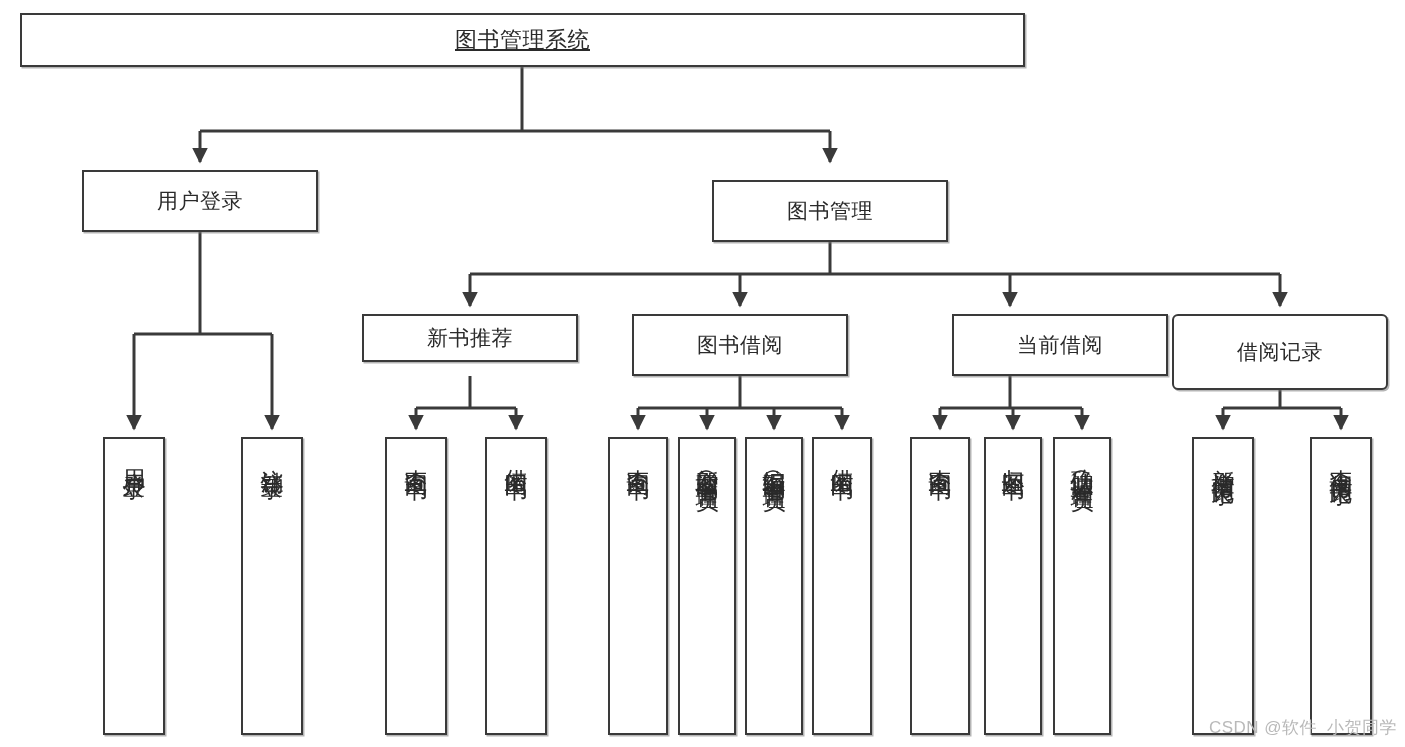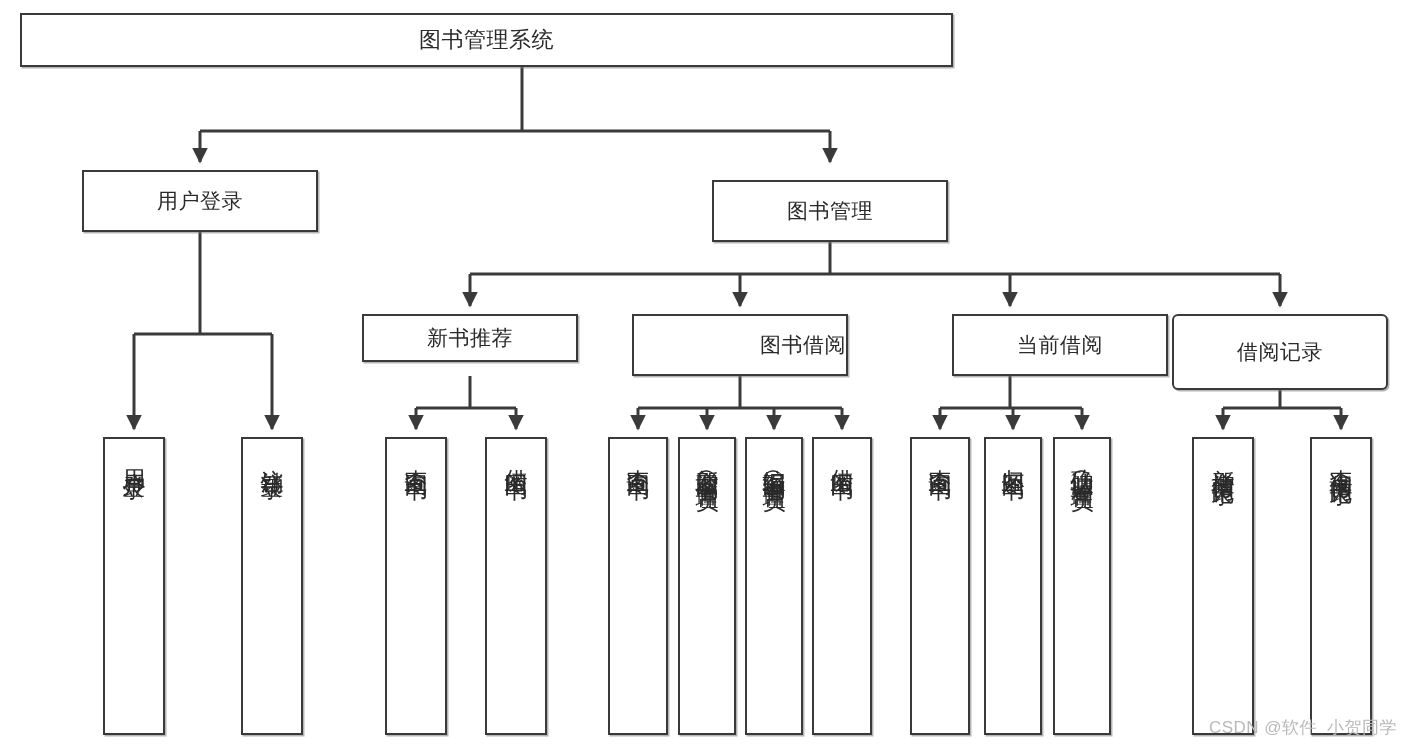--- a/index.html
+++ b/index.html
@@ -116,35 +116,35 @@
       <path d="M 1013 408 L 1013 429" marker-end="url(#arrow)"></path>
       <path d="M 1082 408 L 1082 429" marker-end="url(#arrow)"></path>
 
       <path d="M 1280 376 L 1280 408"></path>
       <path d="M 1223 408 L 1341 408"></path>
       <path d="M 1223 408 L 1223 429" marker-end="url(#arrow)"></path>
       <path d="M 1341 408 L 1341 429" marker-end="url(#arrow)"></path>
     </g>
   </svg>
 
-  <div class="node root" style="left: 20px; top: 13px; width: 933px; height: 54px;">
+  <div class="node root" style="left: 20px; top: 13px; width: 1005px; height: 54px; text-decoration: underline;">
     <span class="label">图书管理系统</span>
   </div>
 
   <div class="node" style="left: 82px; top: 170px; width: 236px; height: 62px;">
     <span class="label">用户登录</span>
   </div>
   <div class="node" style="left: 712px; top: 170px; width: 236px; height: 62px; margin-top: 10px;">
     <span class="label">图书管理</span>
   </div>
 
   <div class="node" style="left: 362px; top: 314px; width: 216px; height: 48px;">
     <span class="label">新书推荐</span>
   </div>
-  <div class="node" style="left: 632px; top: 314px; width: 216px; height: 62px; justify-content: flex-end;">
+  <div class="node" style="left: 632px; top: 314px; width: 216px; height: 62px;">
     <span class="label">图书借阅</span>
   </div>
   <div class="node" style="left: 952px; top: 314px; width: 216px; height: 62px;">
     <span class="label">当前借阅</span>
   </div>
   <div class="node" style="left: 1172px; top: 314px; width: 216px; height: 76px; border-radius: 6px;">
     <span class="label">借阅记录</span>
   </div>
 
   <div class="node vertical" style="left: 103px; top: 437px; width: 62px; height: 298px;">

